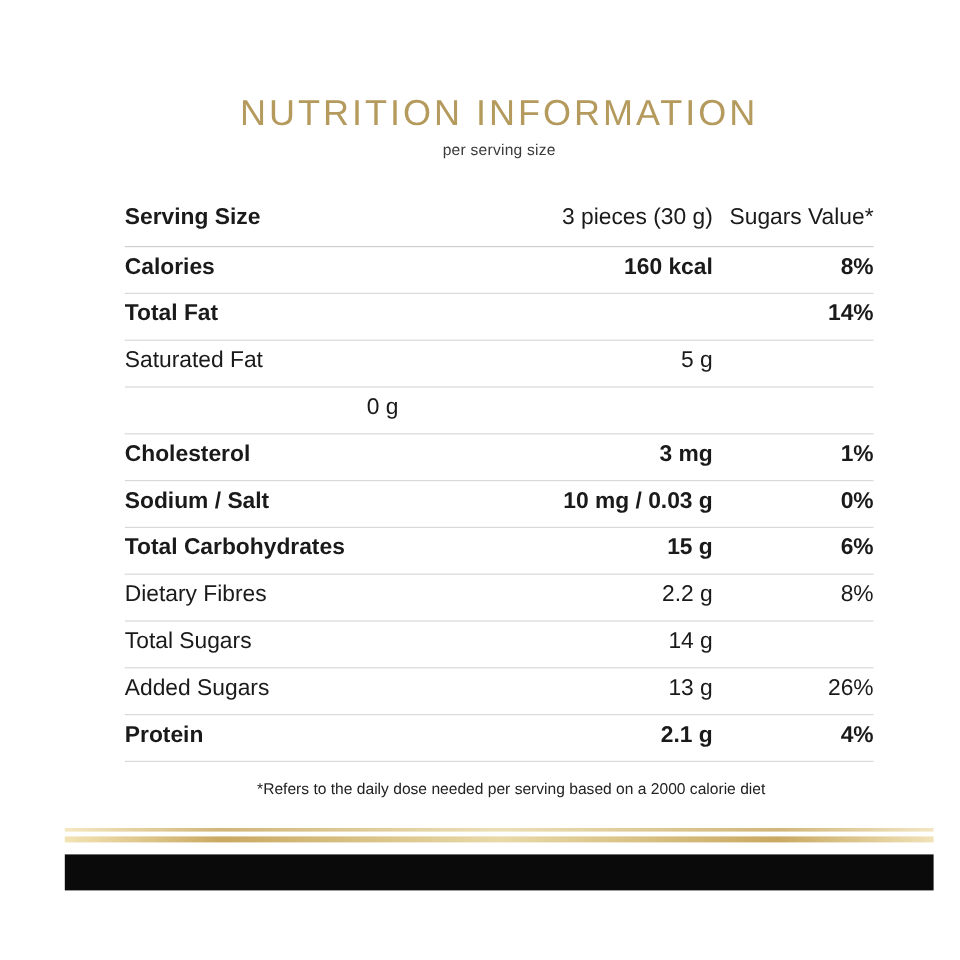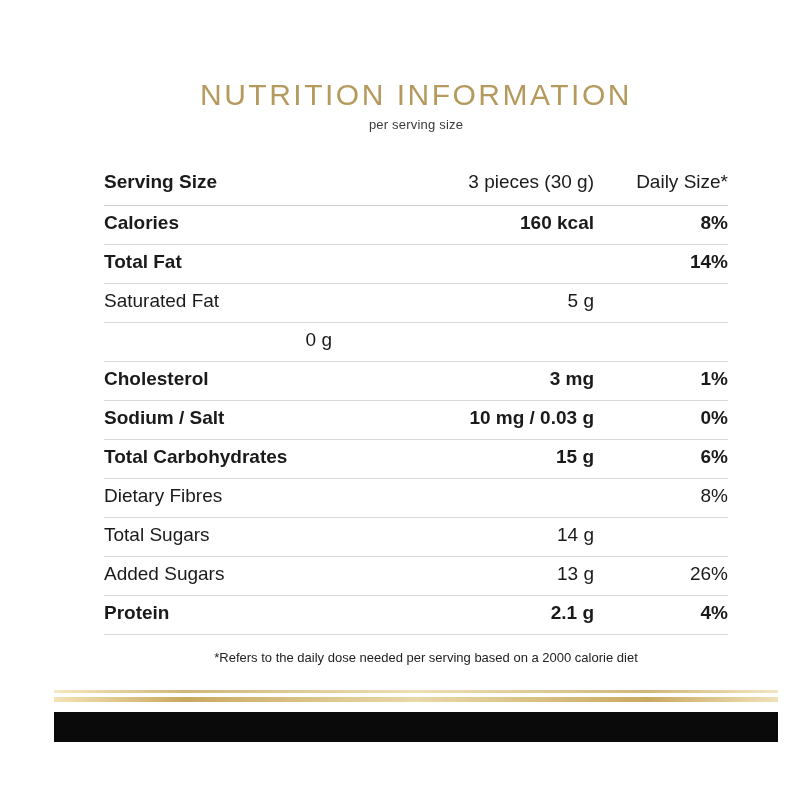--- a/index.html
+++ b/index.html
@@ -149,21 +149,21 @@
   <div class="title-block">
     <div class="title">NUTRITION INFORMATION</div>
     <div class="subtitle">per serving size</div>
   </div>
 
   <div class="table">
 
     <div class="row header-row">
       <div class="c-name">Serving Size</div>
       <div class="c-amount">3 pieces (30 g)</div>
-      <div class="c-dv">Daily Size*</div>
+      <div class="c-dv">Sugars Value*</div>
     </div>
 
     <div class="row bold">
       <div class="c-name">Calories</div>
       <div class="c-amount">160 kcal</div>
       <div class="c-dv">8%</div>
     </div>
 
     <div class="row bold">
       <div class="c-name">Total Fat</div>
@@ -193,20 +193,21 @@
     </div>
 
     <div class="row bold">
       <div class="c-name">Total Carbohydrates</div>
       <div class="c-amount">15 g</div>
       <div class="c-dv">6%</div>
     </div>
 
     <div class="row">
       <div class="c-name">Dietary Fibres</div>
+      <div class="c-amount">2.2 g</div>
       <div class="c-dv">8%</div>
     </div>
 
     <div class="row">
       <div class="c-name">Total Sugars</div>
       <div class="c-amount">14 g</div>
       <div class="c-dv"></div>
     </div>
 
     <div class="row">

